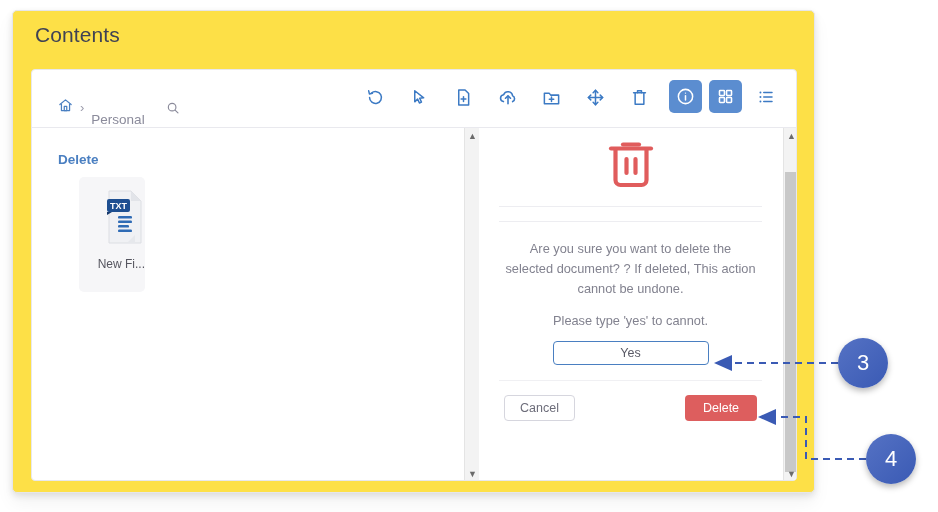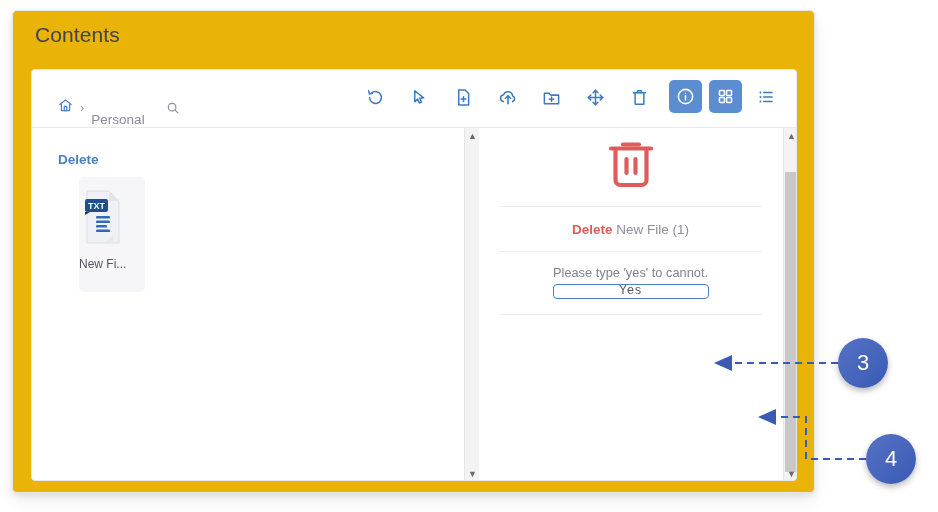--- a/index.html
+++ b/index.html
@@ -15,21 +15,21 @@
     position: relative;
   }
 
   
   #outer-card {
     position: absolute;
     left: 12px;
     top: 10px;
     width: 803px;
     height: 483px;
-    background: #eab308;
+    background: #fde047;
     border: 1px solid #e6e6ea;
     border-radius: 5px;
     box-shadow: 0 3px 7px rgba(0,0,0,0.10), 0 10px 18px rgba(0,0,0,0.05);
     box-sizing: border-box;
   }
 
   #page-title {
     position: absolute;
     left: 22px;
     top: 12px;
@@ -150,21 +150,21 @@
   .file-card {
     position: absolute;
     left: 47px;
     top: 49px;
     width: 66px;
     height: 115px;
     background: #f6f6f8;
     border-radius: 5px;
     display: flex;
     flex-direction: column;
-    align-items: flex-start;
+    align-items: flex-end;
     cursor: pointer;
   }
   .file-thumb {
     margin-top: 12px;
     width: 44px;
     height: 56px;
     position: relative;
   }
   .file-name {
     margin-top: 12px;
@@ -254,26 +254,26 @@
     line-height: 1.58;
     padding: 0 12px;
   }
   #dialog-prompt {
     margin-top: 13px;
     font-size: 12.8px;
     color: #82828f;
   }
   #confirm-input {
     display: block;
-    margin: 4px auto 0;
+    margin: 13px auto 0;
     width: 156px;
-    height: 15px;
+    height: 24px;
     border: 1px solid #4a7fc1;
     border-radius: 4px;
-    font-family: Liberation Mono, monospace;
+    font-family: Liberation Sans, sans-serif;
     font-size: 12.5px;
     color: #5a5a66;
     text-align: center;
     outline: none;
     box-sizing: border-box;
     background: #fff;
   }
   .hr2 {
     height: 1px;
     background: #f0f0f3;
@@ -493,34 +493,35 @@
               <line x1="8" y1="8.5" x2="48" y2="8.5"></line>
               <path d="M12.5 9 v31 a5 5 0 0 0 5 5 h21 a5 5 0 0 0 5 -5 V9"></path>
               <path d="M20 4.5 h16"></path>
               <line x1="23.5" y1="19" x2="23.5" y2="33"></line>
               <line x1="32.5" y1="19" x2="32.5" y2="33"></line>
             </svg>
           </div>
 
           <div class="hr"></div>
 
-          <div id="dialog-heading">
-            <span class="strong">Delete</span>
-            <span>New File (1)</span>
+
+          <div class="hr"></div>
+
+          <div id="dialog-msg">Are you sure you want to delete the selected document? ? If deleted, This action cannot be undone.</div>
+
+          <div id="dialog-prompt">Please type 'yes' to cannot.</div>
+
+          <input id="confirm-input" type="text" value="Yes" style="">
+
+          <div class="hr2"></div>
+
+          <div id="dialog-actions">
+            <button id="cancel-button">Cancel</button>
+            <button id="delete-button">Delete</button>
           </div>
-
-          <div class="hr"></div>
-
-
-          <div id="dialog-prompt">Please type 'yes' to cannot.</div>
-
-          <input id="confirm-input" type="text" value="Yes" style="">
-
-          <div class="hr2"></div>
-
 
         </div>
 
         <div class="vscroll" id="right-scroll">
           <div class="sb-arrow up">▲</div>
           <div class="sb-thumb"></div>
           <div class="sb-arrow down">▼</div>
         </div>
       </div>
 

